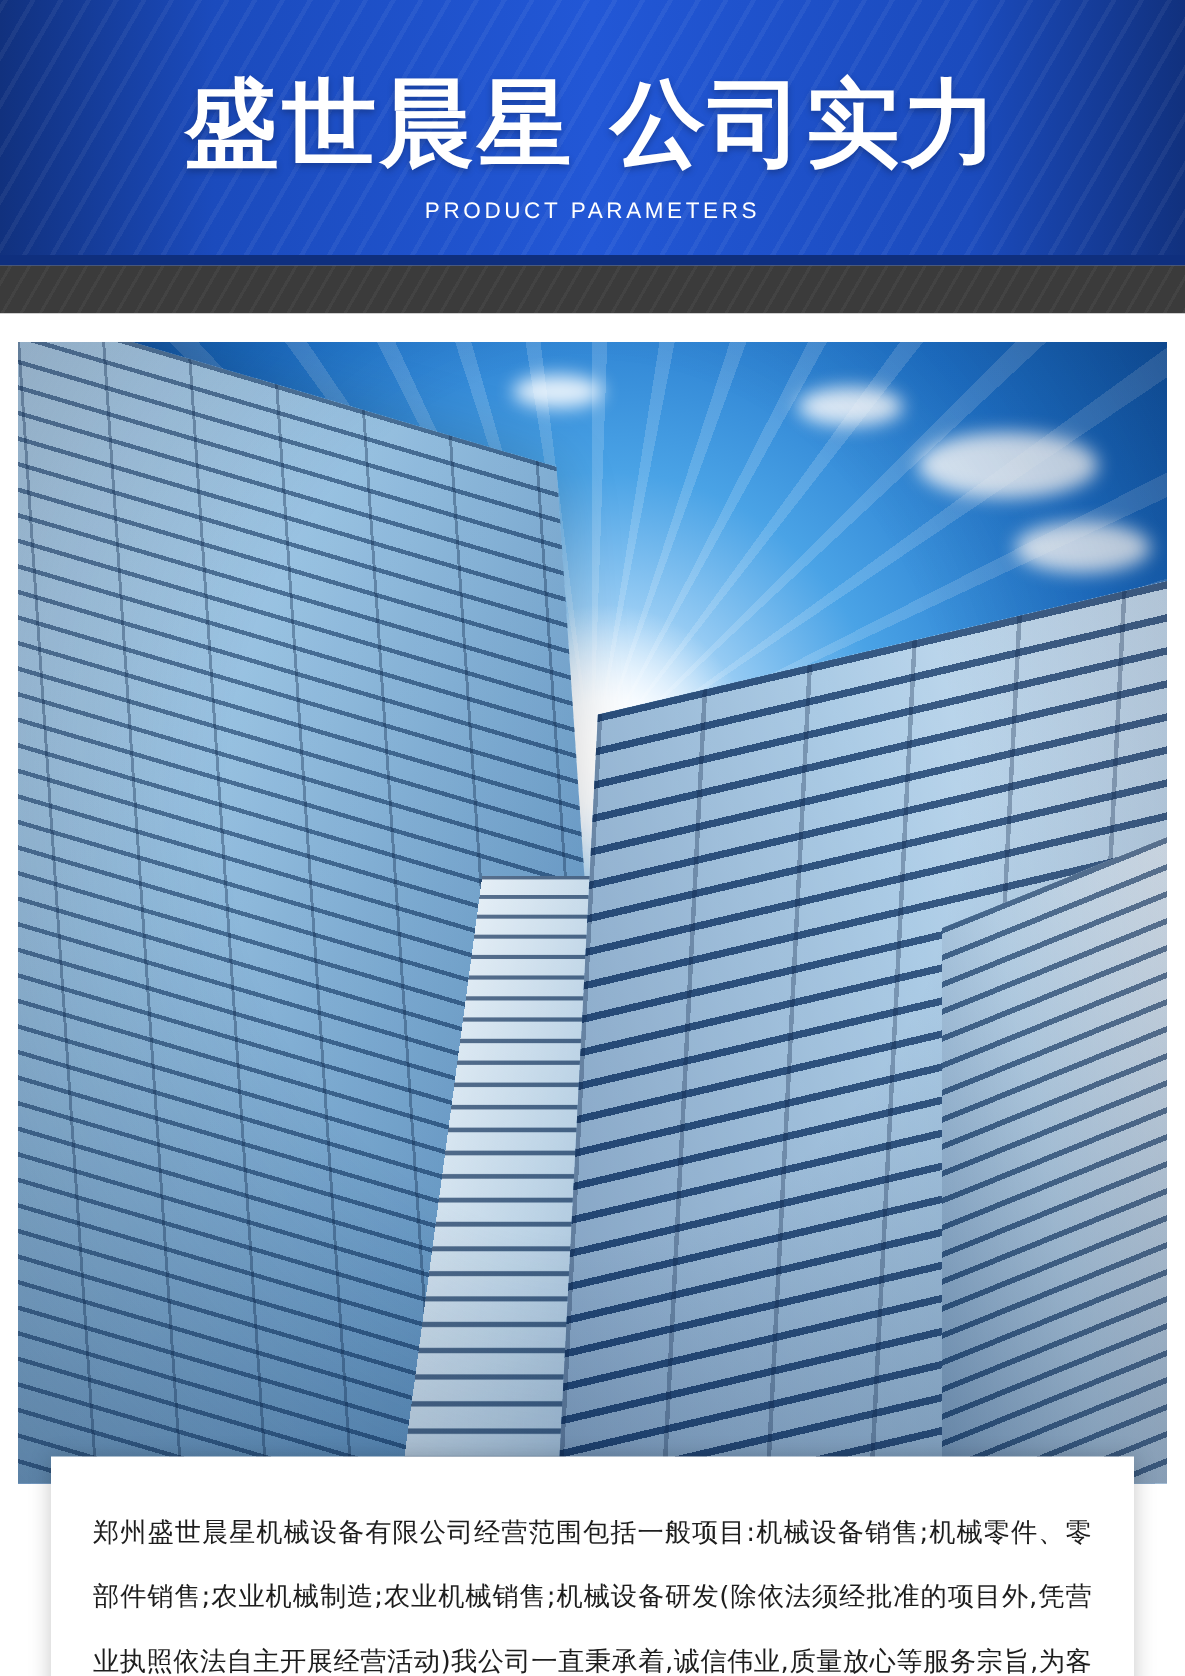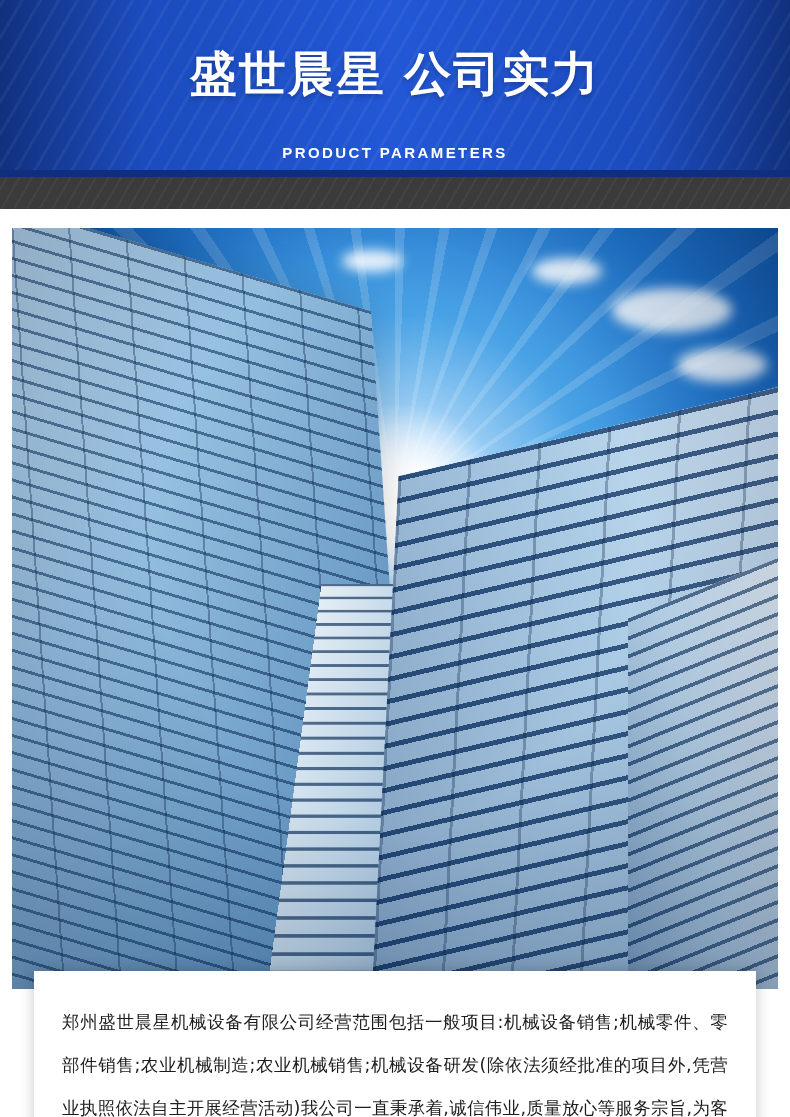--- a/index.html
+++ b/index.html
@@ -53,36 +53,36 @@
     font-family: "Liberation Sans", sans-serif;
     user-select: none;
     line-height: 1;
   }
   .banner-title {
     position: absolute;
     top: 48px;
     left: 0;
     width: 790px;
     text-align: center;
-    font-size: 47px;
+    font-size: 63px;
     font-weight: bold;
     color: #ffffff;
     letter-spacing: 2px;
     font-family: "DejaVu Sans", "Liberation Sans", sans-serif;
     line-height: 1.1;
     text-shadow: 0 2px 5px rgba(0,0,0,0.25);
   }
   .banner-sub {
     position: absolute;
-    top: 144px;
+    top: 132px;
     left: 0;
     width: 790px;
     text-align: center;
     font-size: 15px;
-    font-weight: bold;
+    font-weight: normal;
     letter-spacing: 2.4px;
     color: #ffffff;
     font-family: "Liberation Sans", sans-serif;
   }
   .banner-stripe {
     position: absolute;
     left: 0;
     top: 170px;
     width: 790px;
     height: 7px;

